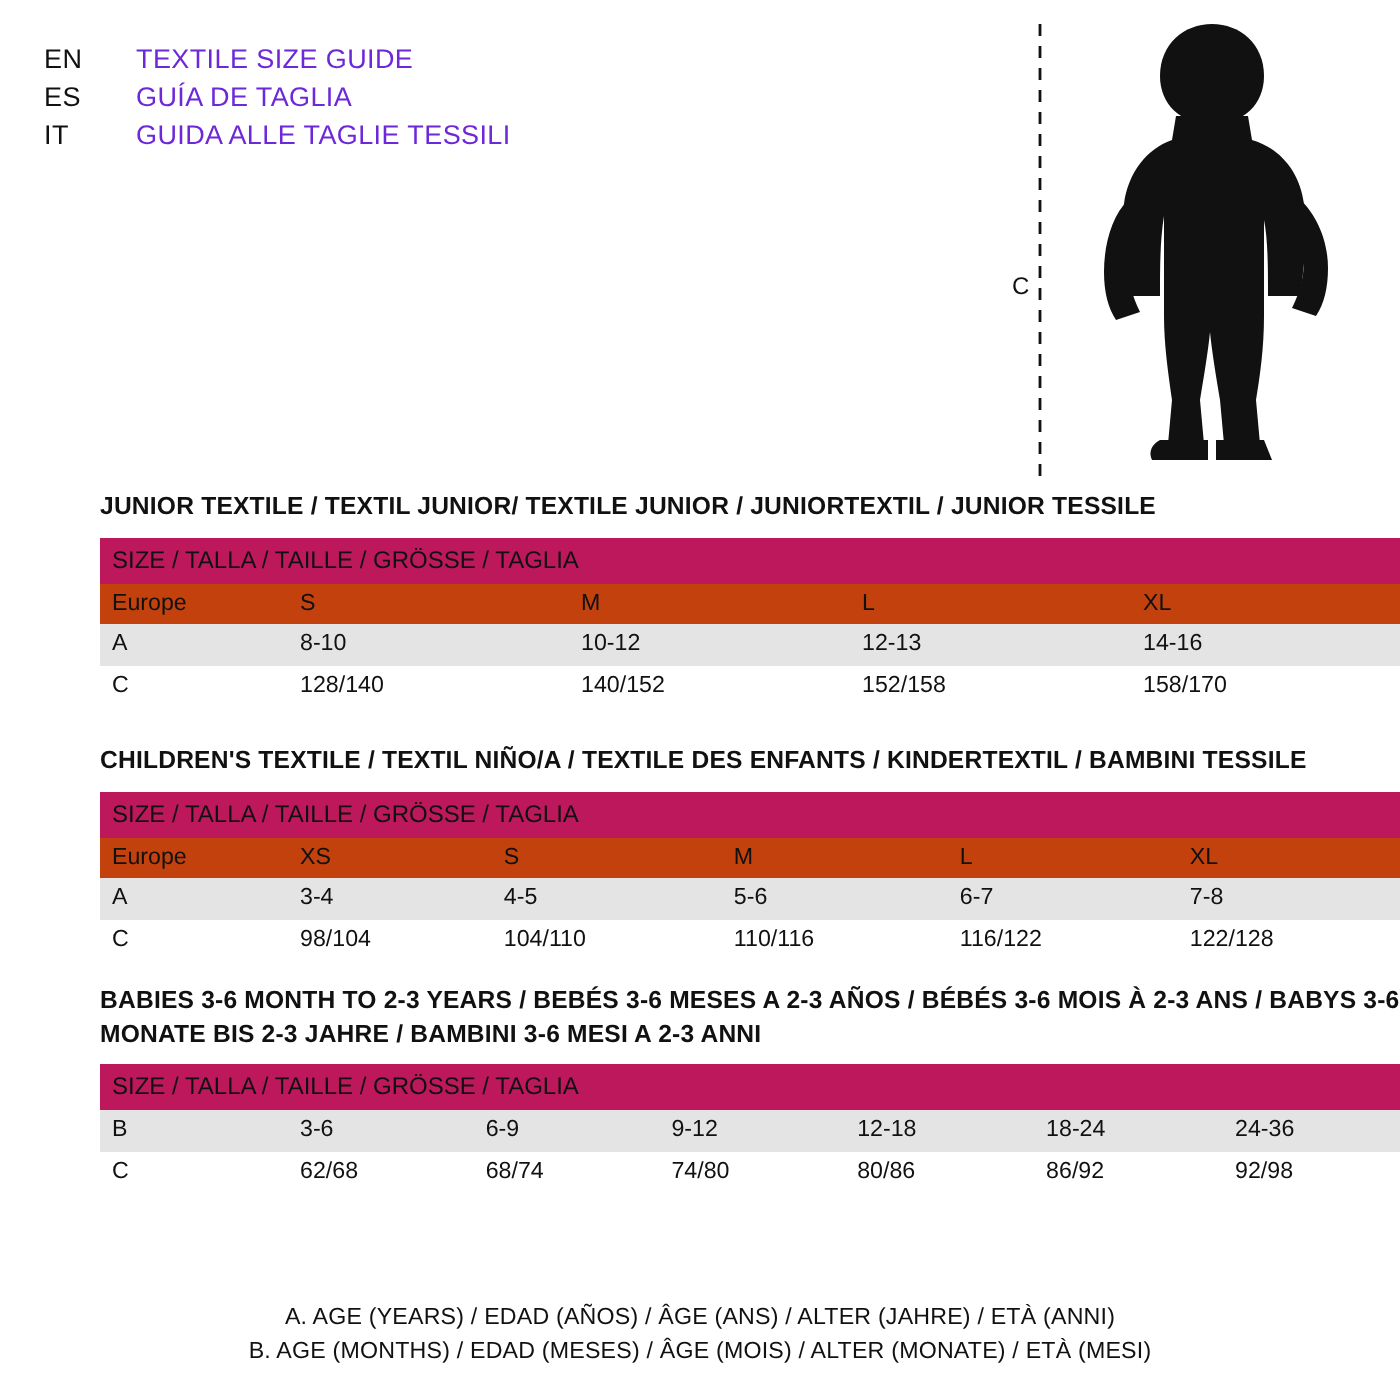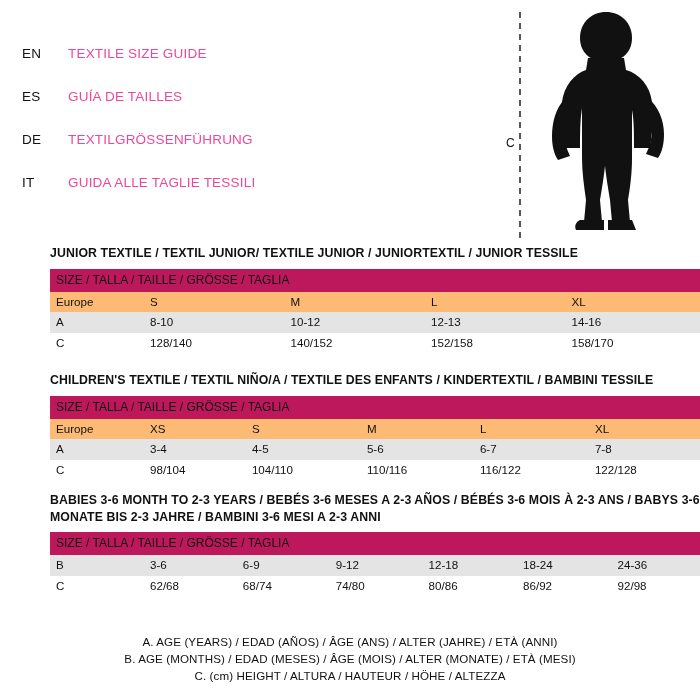--- a/index.html
+++ b/index.html
@@ -36,22 +36,21 @@
   }
   .lang-code {
     width: 46px;
     font-size: 13.5px;
     letter-spacing: 0.2px;
     color: #111;
   }
   .lang-title {
     font-size: 13.5px;
     letter-spacing: 0.2px;
-    color: #ec4899;
-    margin-top: 24px;
+    color: #6d28d9;
   }
 
   
   .figure-area {
     position: absolute;
     top: 8px;
     right: 18px;
     width: 180px;
     height: 235px;
   }
@@ -94,21 +93,21 @@
     vertical-align: middle;
     line-height: 1.25;
   }
   tr.head-row td {
     background: #be185d;
     font-size: 12px;
     padding-top: 4px;
     padding-bottom: 4px;
   }
   tr.label-row td {
-    background: #fdba74;
+    background: #c2410c;
   }
   tr.plain-row td {
     background: #ffffff;
   }
   tr.shade-row td {
     background: #e4e4e4;
   }
   .rowkey {
     width: 86px;
   }
@@ -133,25 +132,21 @@
 
 <div class="page">
 
   <div class="lang-block">
     <div class="lang-row">
       <div class="lang-code">EN</div>
       <div class="lang-title">TEXTILE SIZE GUIDE</div>
     </div>
     <div class="lang-row">
       <div class="lang-code">ES</div>
-      <div class="lang-title">GUÍA DE TAILLES</div>
-    </div>
-    <div class="lang-row">
-      <div class="lang-code">DE</div>
-      <div class="lang-title">TEXTILGRÖSSENFÜHRUNG</div>
+      <div class="lang-title">GUÍA DE TAGLIA</div>
     </div>
     <div class="lang-row">
       <div class="lang-code">IT</div>
       <div class="lang-title">GUIDA ALLE TAGLIE TESSILI</div>
     </div>
   </div>
 
   <div class="figure-area">
     <div class="c-label">C</div>
     <svg width="180" height="235" viewBox="0 0 180 235">
@@ -275,16 +270,15 @@
         <td>86/92</td>
         <td>92/98</td>
       </tr>
     </tbody>
       </table>
   </div>
 
   <div class="footer">
     <div>A. AGE (YEARS) / EDAD (AÑOS) / ÂGE (ANS) / ALTER (JAHRE) / ETÀ (ANNI)</div>
     <div>B. AGE (MONTHS) / EDAD (MESES) / ÂGE (MOIS) / ALTER (MONATE) / ETÀ (MESI)</div>
-    <div>C. (cm) HEIGHT / ALTURA / HAUTEUR / HÖHE / ALTEZZA</div>
   </div>
 
 </div>
 
 </body></html>

